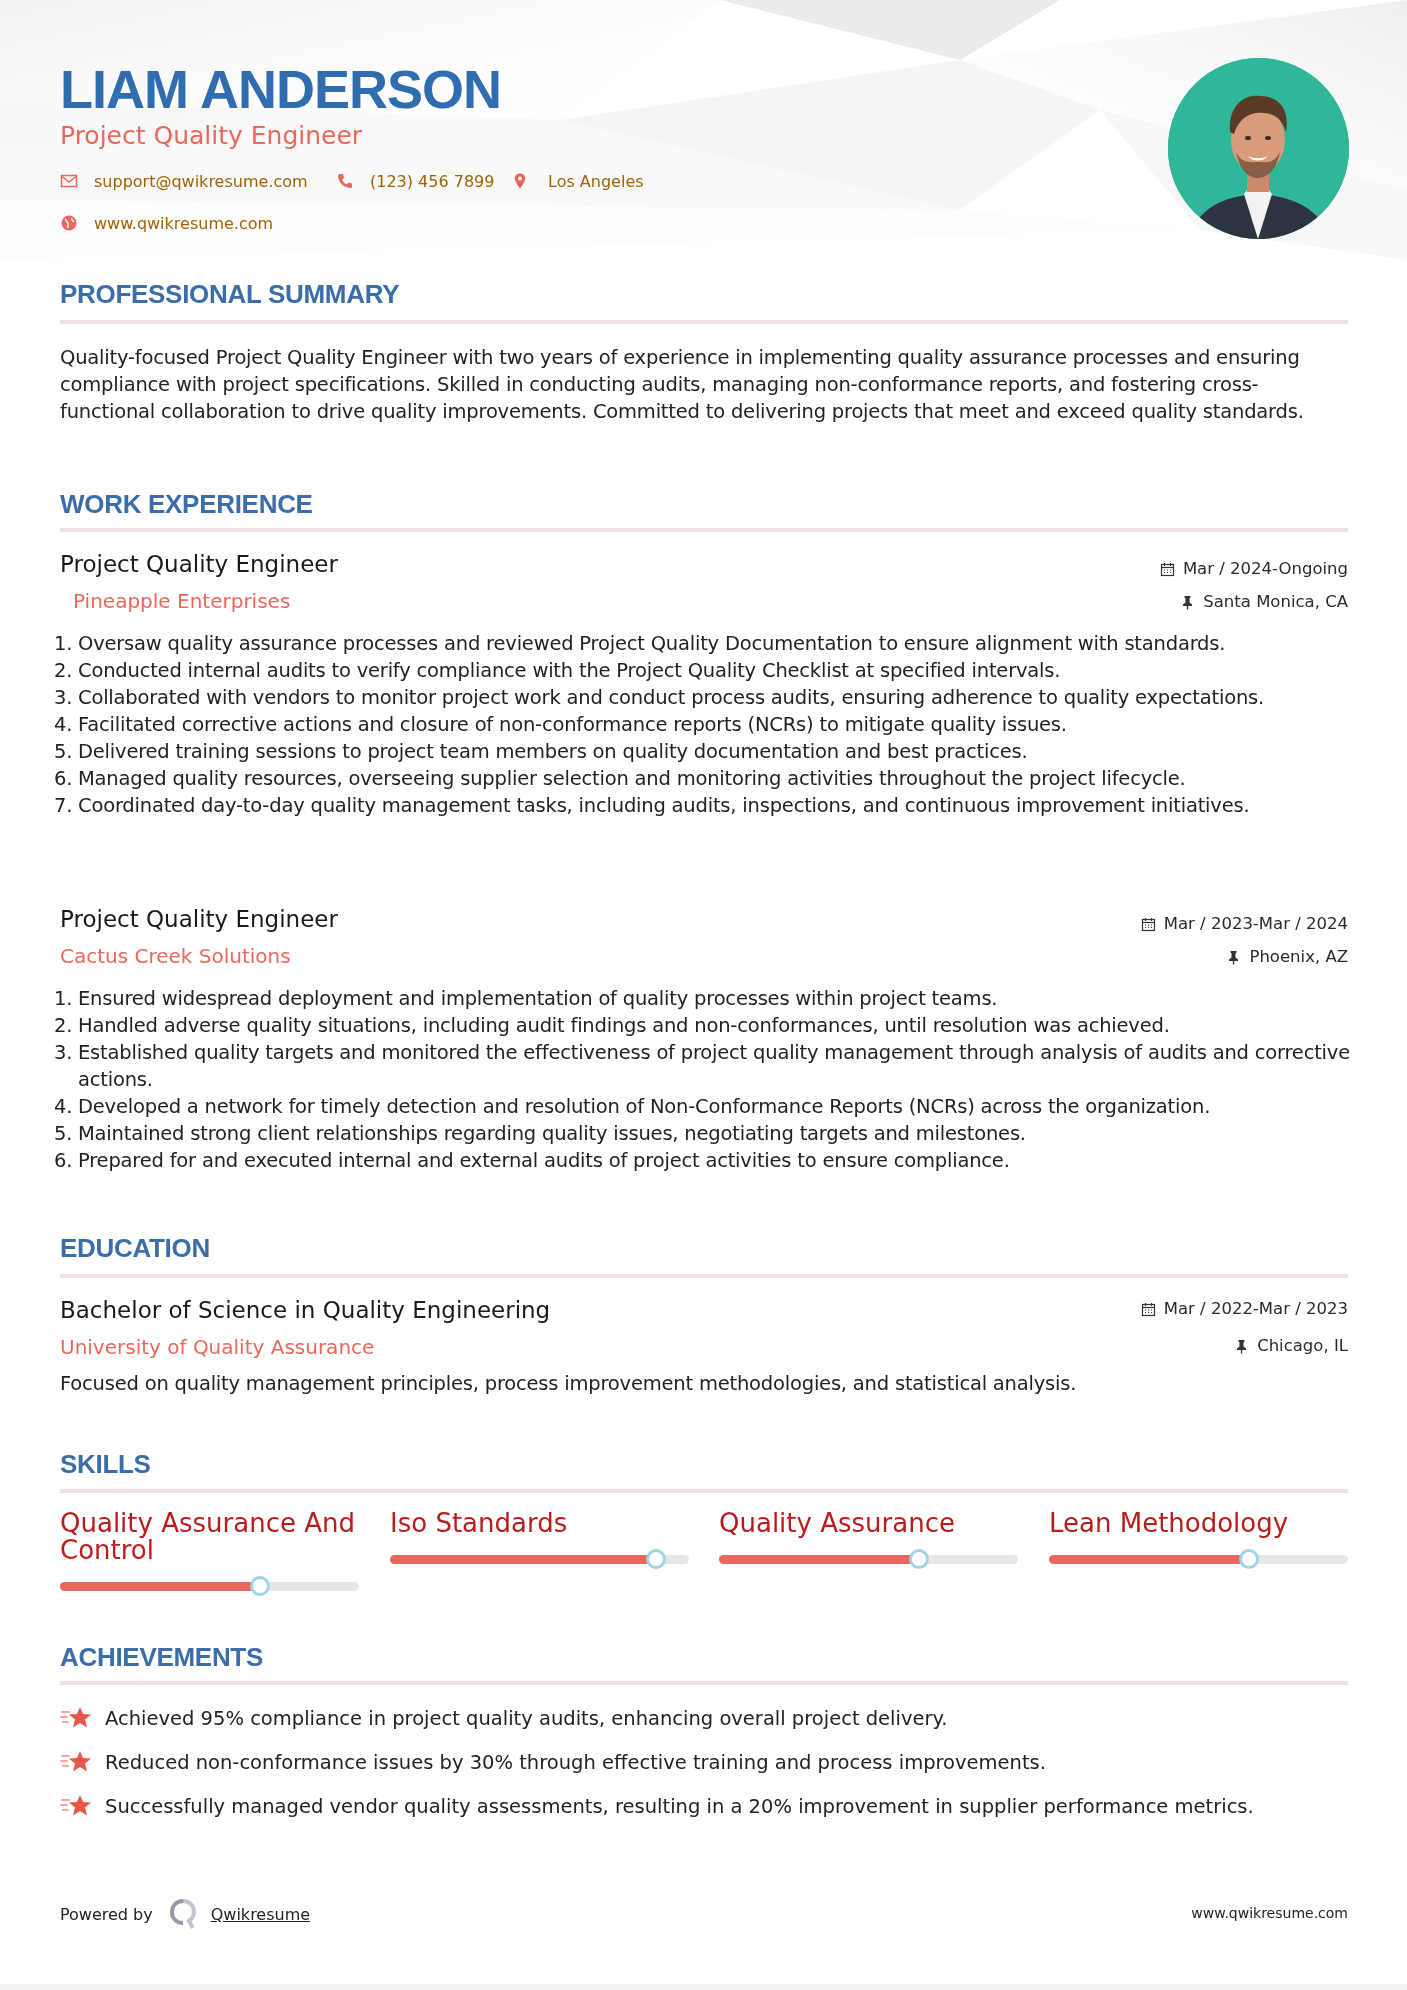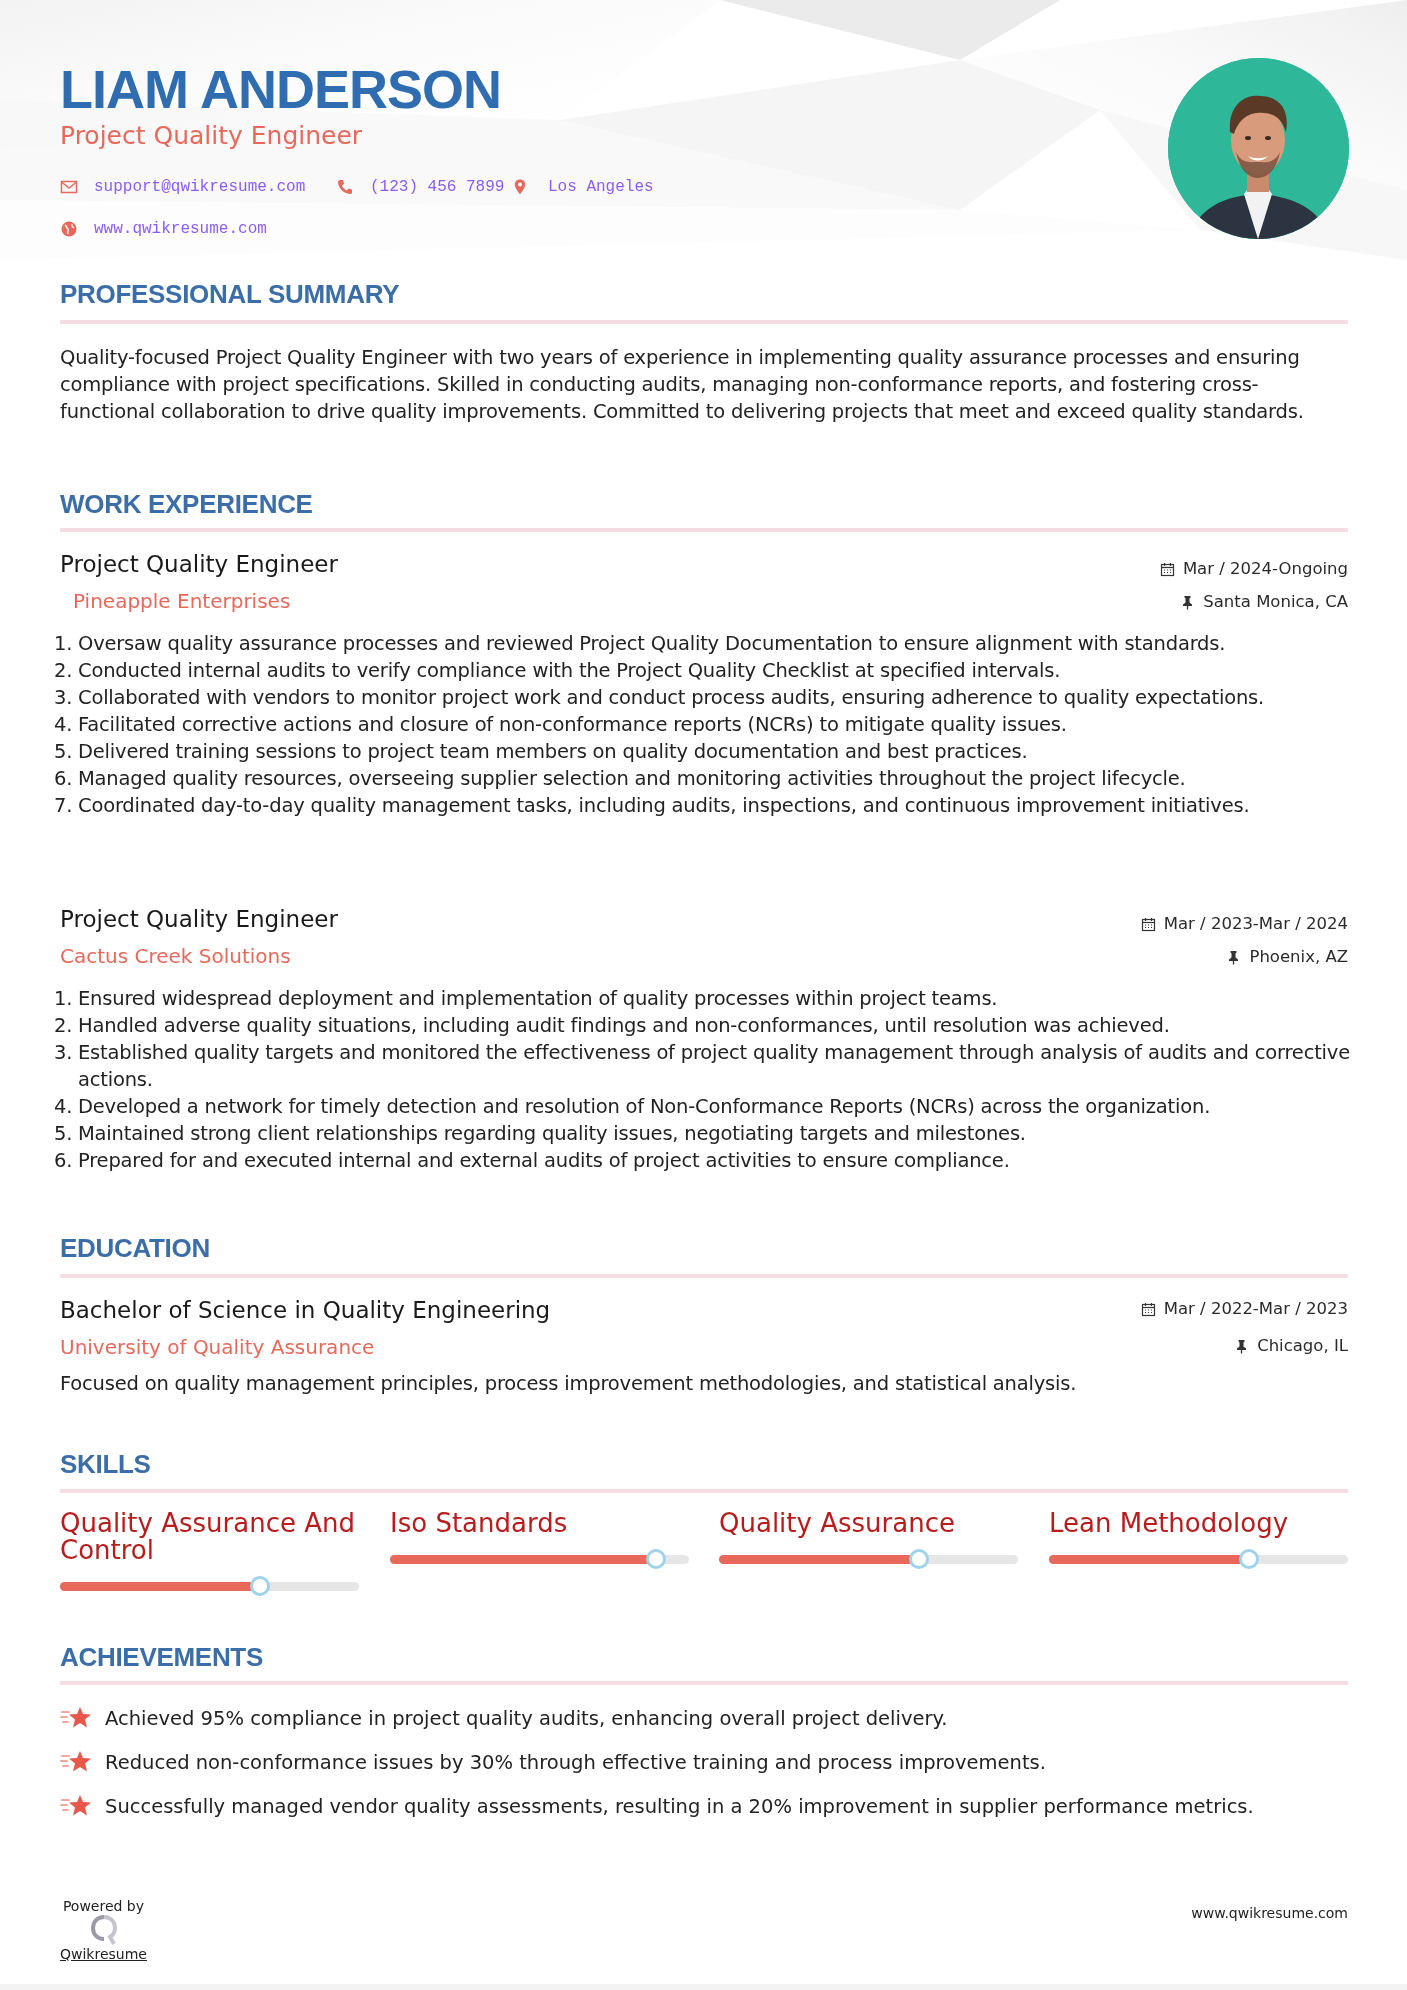--- a/index.html
+++ b/index.html
@@ -4,21 +4,21 @@
 <style>
   * { box-sizing: border-box; margin: 0; padding: 0; }
   html, body { width: 1407px; height: 1990px; background: #ffffff; overflow: hidden; }
   body { position: relative; font-family: "DejaVu Sans", sans-serif; color: #1f1f1f; }
 
   .bg-shapes { position: absolute; left: 0; top: 0; width: 1407px; height: 320px; z-index: 0; }
 
   .abs { position: absolute; }
   .name { left: 60px; top: 58px; font-family: "Liberation Sans", sans-serif; font-weight: 700; font-size: 54px; letter-spacing: -1px; color: #2f6db0; line-height: 62px; z-index: 2; white-space: nowrap; }
   .title { left: 60px; top: 119px; font-size: 25px; color: #e8695b; line-height: 34px; z-index: 2; white-space: nowrap; }
-  .contact { position: absolute; z-index: 2; display: flex; align-items: flex-end; font-size: 16px; color: #8b5cf6; white-space: nowrap; height: 24px; font-family: Liberation Mono, monospace; }
+  .contact { position: absolute; z-index: 2; display: flex; align-items: flex-start; font-size: 16px; color: #a16207; white-space: nowrap; height: 24px; }
   .contact .ic { width: 18px; height: 18px; display: inline-block; margin-right: 16px; }
   .contact .ic svg { width: 18px; height: 18px; display: block; }
 
   .photo { position: absolute; left: 1168px; top: 58px; width: 181px; height: 181px; border-radius: 50%; background: #2fb79a; overflow: hidden; z-index: 2; }
   .photo svg { display: block; }
 
   .section-head { position: absolute; left: 60px; width: 1288px; z-index: 2; }
   .section-head .label { font-family: "Liberation Sans", sans-serif; font-weight: 700; font-size: 26px; color: #3b6ea8; line-height: 32px; letter-spacing: -0.3px; }
   .section-head .rule { position: absolute; left: 0; width: 1288px; height: 4px; background: #f4dde3; }
 
@@ -37,21 +37,21 @@
   .skill { position: absolute; width: 299px; }
   .skill .sname { font-size: 26px; line-height: 27px; color: #b91c1c; }
   .skill .track { position: absolute; left: 0; width: 299px; height: 9px; background: #e6e6e6; border-radius: 5px; }
   .skill .fill { position: absolute; left: 0; top: 0; height: 9px; background: #e8695b; border-radius: 5px; }
   .skill .knob { position: absolute; top: -6px; width: 20px; height: 20px; border-radius: 50%; background: #ffffff; border: 3px solid #9fd3ea; margin-left: -10px; }
 
   .ach { position: absolute; left: 60px; display: flex; align-items: center; font-size: 19.5px; line-height: 27px; color: #222; white-space: nowrap; }
   .ach .star { width: 33px; height: 28px; margin-right: 12px; display: inline-block; }
   .ach .star svg { width: 33px; height: 28px; display: block; }
 
-  .footer-left { position: absolute; left: 60px; top: 1898px; display: flex; align-items: center; font-size: 14px; color: #222; flex-direction: column; }
+  .footer-left { position: absolute; left: 60px; top: 1898px; display: flex; align-items: center; font-size: 16px; color: #222; }
   .footer-left .qlogo { width: 28px; height: 32px; margin: 0 14px 0 16px; display: inline-block; }
   .footer-left .brand { text-decoration: underline; color: #222; }
   .footer-right { position: absolute; right: 59px; top: 1905px; font-size: 14px; color: #222; }
   .bottom-bar { position: absolute; left: 0; top: 1984px; width: 1407px; height: 6px; background: #f3f3f3; }
 </style>
 </head>
 <body>
 
 <svg class="bg-shapes" viewBox="0 0 1407 320" preserveAspectRatio="none">
   <defs>

